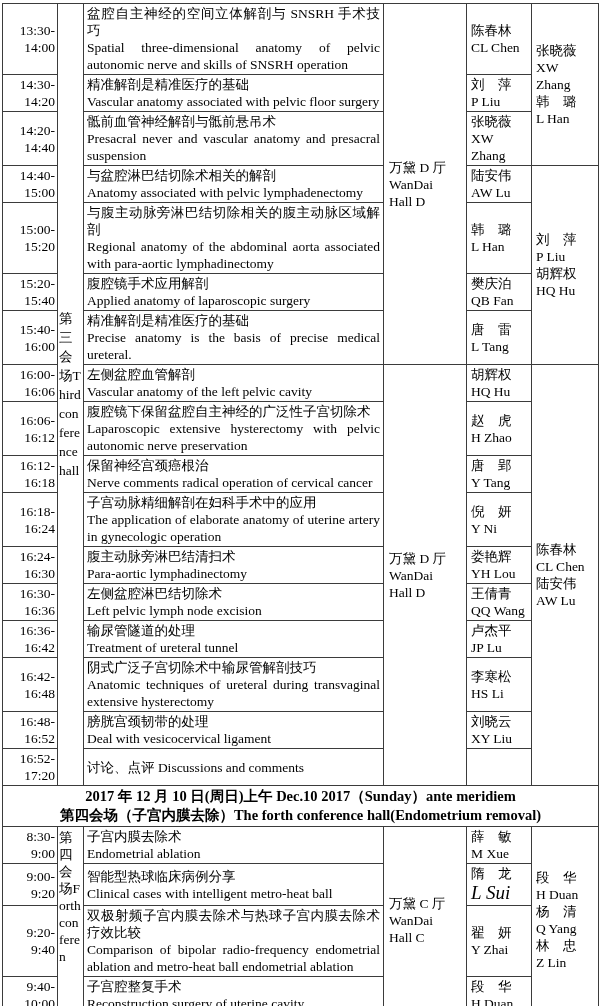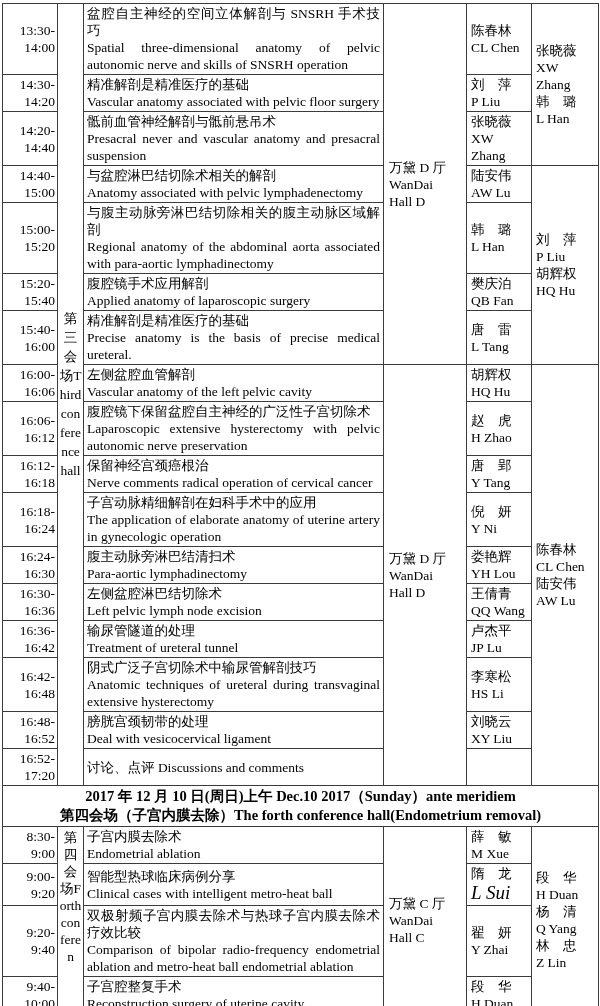--- a/index.html
+++ b/index.html
@@ -14,21 +14,21 @@
   td{
     border:1px solid #3b3b3b;
     padding:1px 3px;
     font-size:13.5px;line-height:17px;
     vertical-align:middle;
     overflow:hidden;
   }
   td.time{text-align:right;padding:1px 2px;}
   td.topic .cn,td.topic .en{text-align:justify;}
   td.vlabel{
-    text-align:center;word-break:break-all;
+    text-align:left;word-break:break-all;
     line-height:19px;padding:0 1px;font-size:13.5px;
   }
   td.vlabel.v4{vertical-align:top;line-height:17px;padding-top:2px;}
   td.venue{padding:1px 5px;}
   td.speaker,td.chair{text-align:left;padding:1px 4px;}
   td.divider{
     text-align:center;font-weight:bold;
     font-size:14.5px;line-height:19px;padding:1px 2px;margin-top:8px;
   }
   .big-en{font-size:19px;line-height:22px;font-style:italic;}

